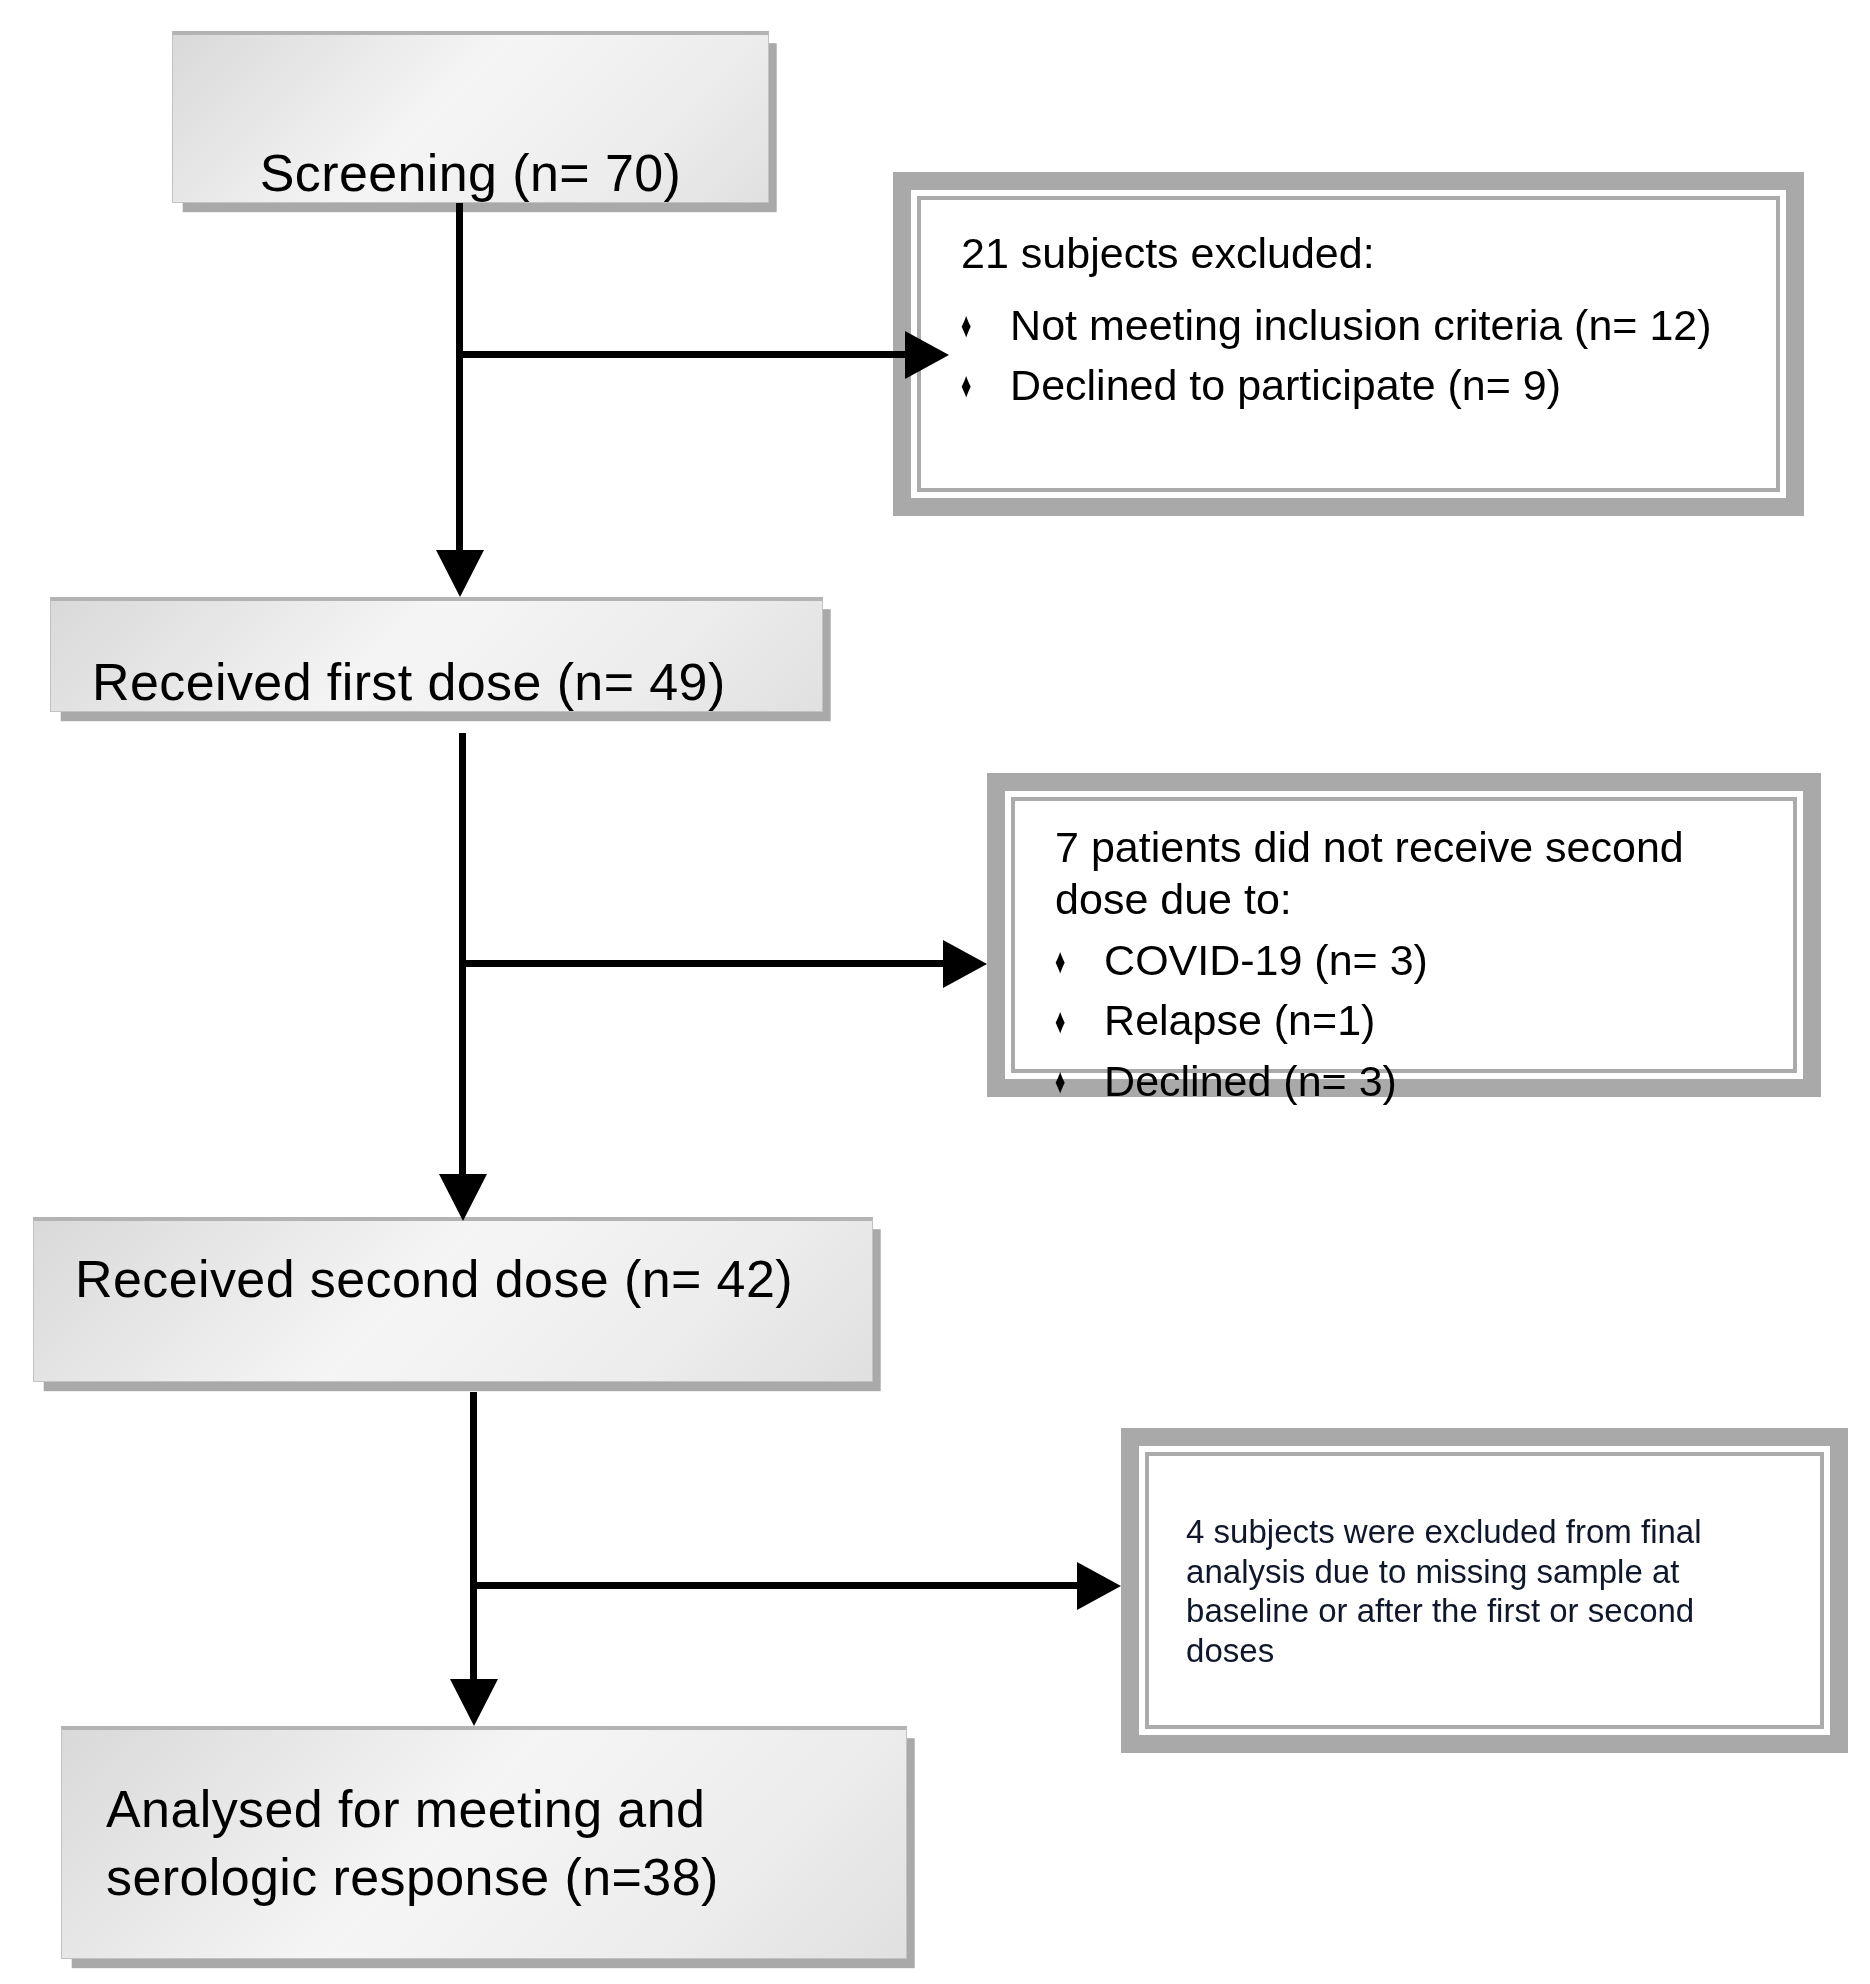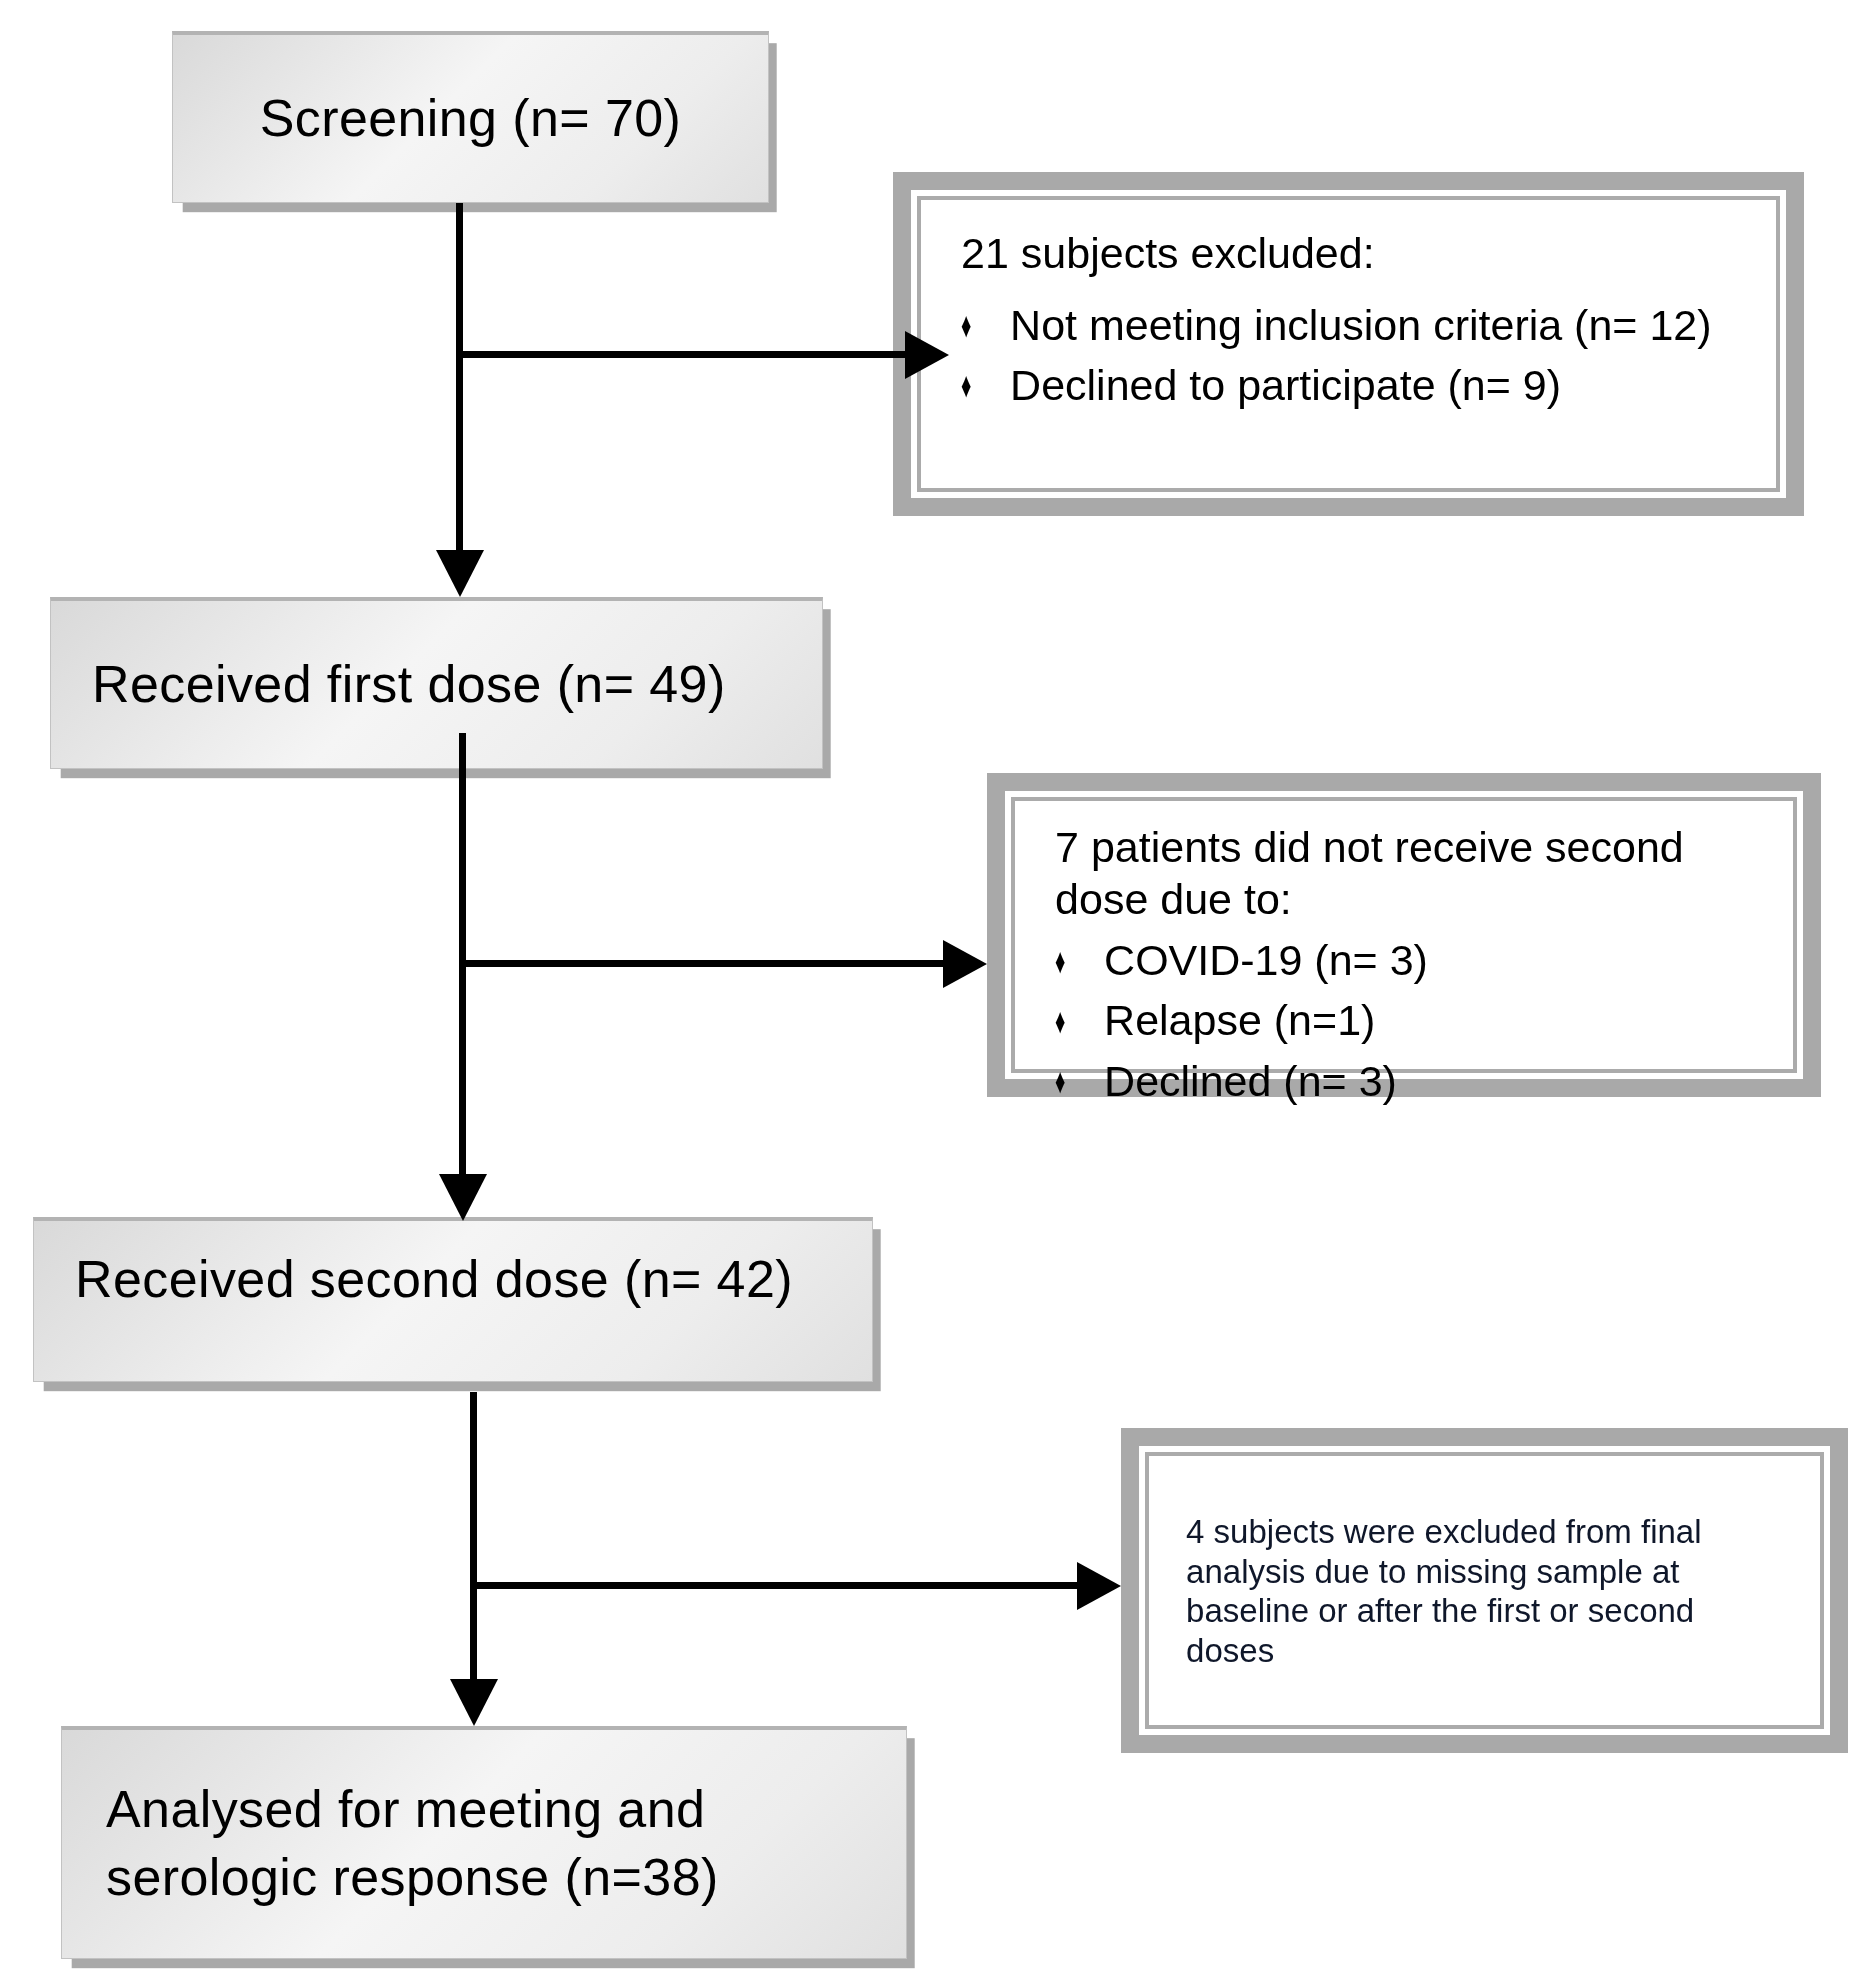--- a/index.html
+++ b/index.html
@@ -25,23 +25,23 @@
   .mlabel {
     font-size: 52px;
     line-height: 1.12;
     color: #000;
     letter-spacing: 0.4px;
     white-space: nowrap;
   }
   .mlines .mlabel { display: block; line-height: 1.3; }
 
   #box-screening { left: 172px; top: 31px; width: 597px; height: 172px;
-    display: flex; align-items: center; justify-content: center; }
-  #box-first    { left: 50px;  top: 597px; width: 773px; height: 172px;
-    display: flex; align-items: center; padding-left: 41px; }
+    display: flex; align-items: flex-end; justify-content: center; }
+  #box-first    { left: 50px;  top: 597px; width: 773px; height: 115px;
+    display: flex; align-items: flex-end; padding-left: 41px; }
   #box-second   { left: 33px;  top: 1217px; width: 840px; height: 165px;
     display: flex; align-items: flex-start; padding-left: 41px; padding-top: 29px; }
   #box-analysed { left: 61px;  top: 1726px; width: 846px; height: 233px;
     display: flex; flex-direction: column; justify-content: center; padding-left: 44px; }
 
   
   .sbox {
     position: absolute;
     box-sizing: border-box;
     background: #ffffff;

